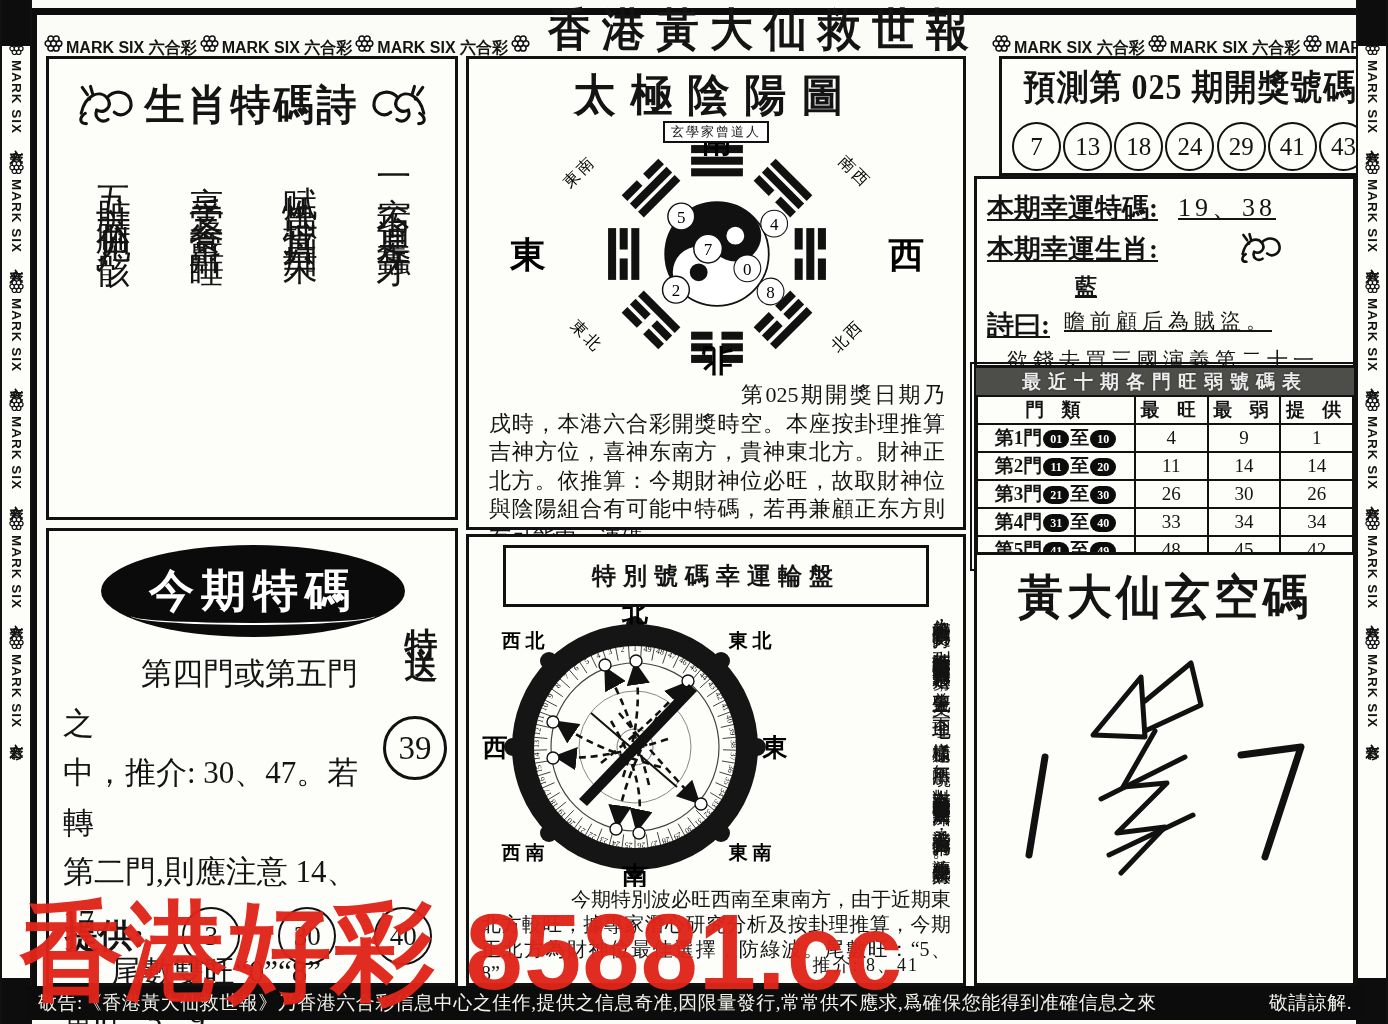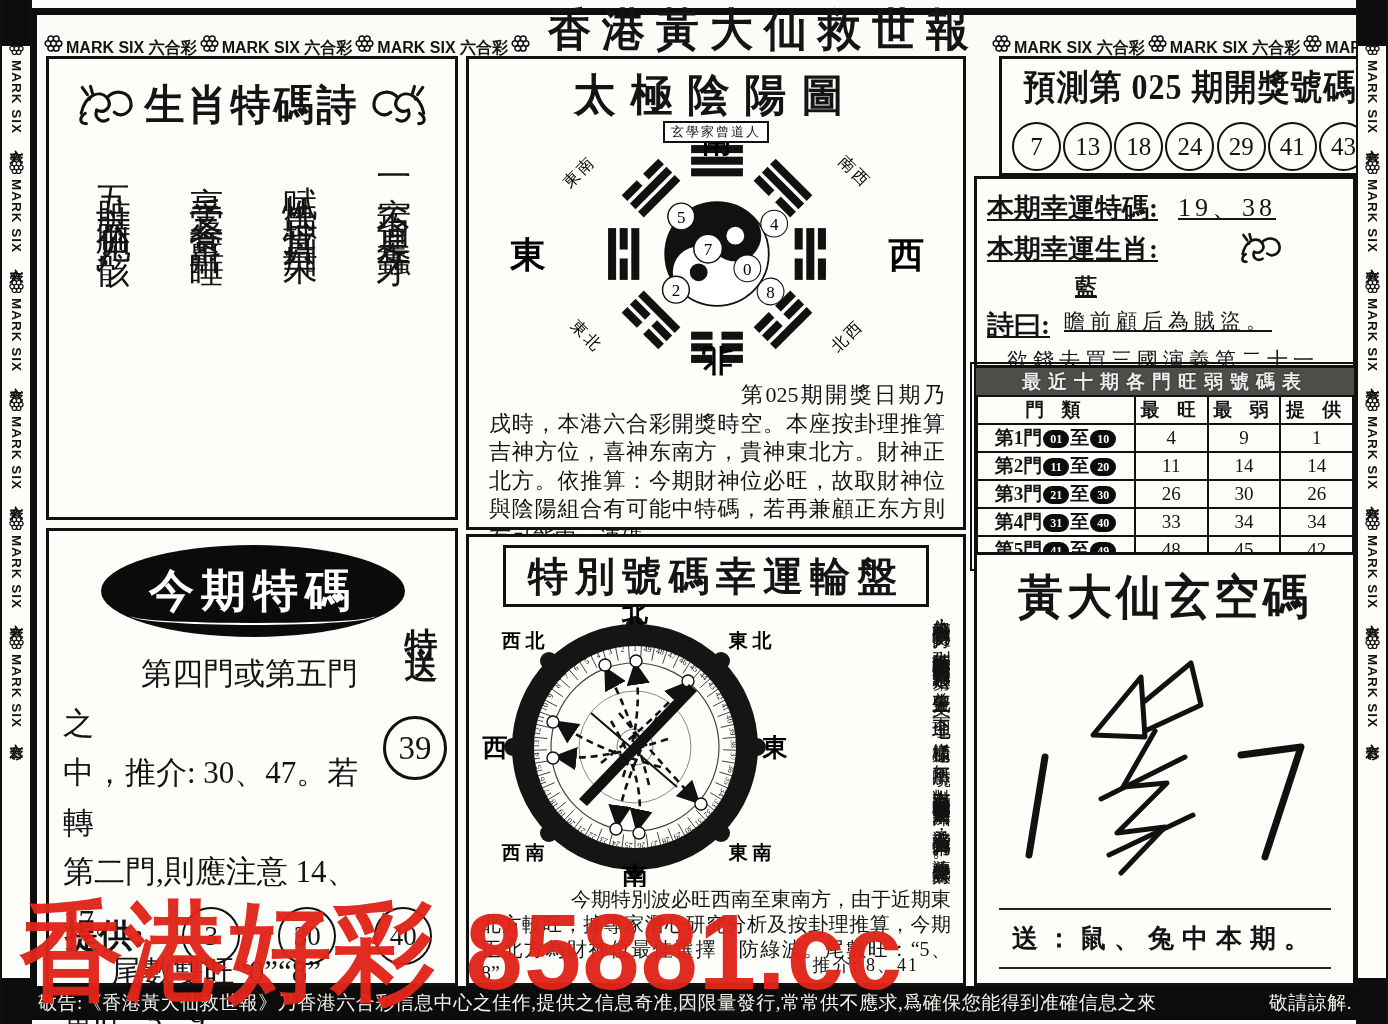--- a/index.html
+++ b/index.html
@@ -75,21 +75,21 @@
                transform:scaleY(1.05);}
   #master{position:absolute;left:50%;transform:translateX(-50%);top:62px;border:2px solid #111;
           font-size:13px;padding:0 6px;letter-spacing:2px;background:#fff;z-index:2;}
   #bagua{position:absolute;left:5px;top:70px;width:486px;height:250px;}
   #taiji-para{position:absolute;left:20px;right:18px;top:322px;font-size:22px;line-height:1.3;
               text-align:justify;text-indent:252px;}
 
   
   #wheelBox{left:466px;top:534px;width:500px;height:452px;}
   #wheel-title{position:absolute;left:34px;right:34px;top:8px;height:56px;border:3px solid #111;
-               display:flex;align-items:center;justify-content:center;font-size:40px;font-weight:900;
+               display:flex;align-items:center;justify-content:center;font-size:24px;font-weight:900;
                letter-spacing:7px;font-family:Liberation Serif, serif;}
   #wheel{position:absolute;left:10px;top:70px;width:312px;height:280px;}
   #wheel-intro{position:absolute;right:8px;top:68px;height:284px;width:172px;writing-mode:vertical-rl;
                text-orientation:upright;font-size:18.5px;line-height:1.52;letter-spacing:1px;}
   #wheel-para{position:absolute;left:12px;right:12px;top:350px;font-size:20px;line-height:1.24;
               text-align:justify;text-indent:90px;}
   #wheel-reco{position:absolute;right:44px;bottom:6px;font-size:18px;letter-spacing:2px;}
 
   
   #predBox{left:999px;top:56px;width:382px;height:120px;}
@@ -757,21 +757,20 @@
         <path d="M236 116 L296 108 L260 218"></path>
       </g>
       <g fill="none" stroke="#111" stroke-width="5" stroke-linecap="round" stroke-linejoin="round">
         <path d="M136 38 L88 96 L140 98 Z"></path>
         <path d="M140 62 L186 24 L196 66 L140 92"></path>
         <path d="M150 92 L118 148 L162 144 L112 194 L160 188 L116 234"></path>
         <path d="M96 160 L180 118"></path>
         <path d="M104 216 L188 176"></path>
       </g>
     </svg>
-    <div id="send">送：鼠、兔中本期。</div>
   </div>
 
   <div id="footer">
     <span>敬告:《香港黃大仙救世報》乃香港六合彩信息中心之佳作,提供之信息奇准,因限量發行,常常供不應求,爲確保您能得到准確信息之來</span>
     <span class="fright">敬請諒解.</span>
   </div>
 
   <div id="watermark" style="color: rgb(224, 36, 25);">香港好彩 85881.cc</div>
 
 </div>

